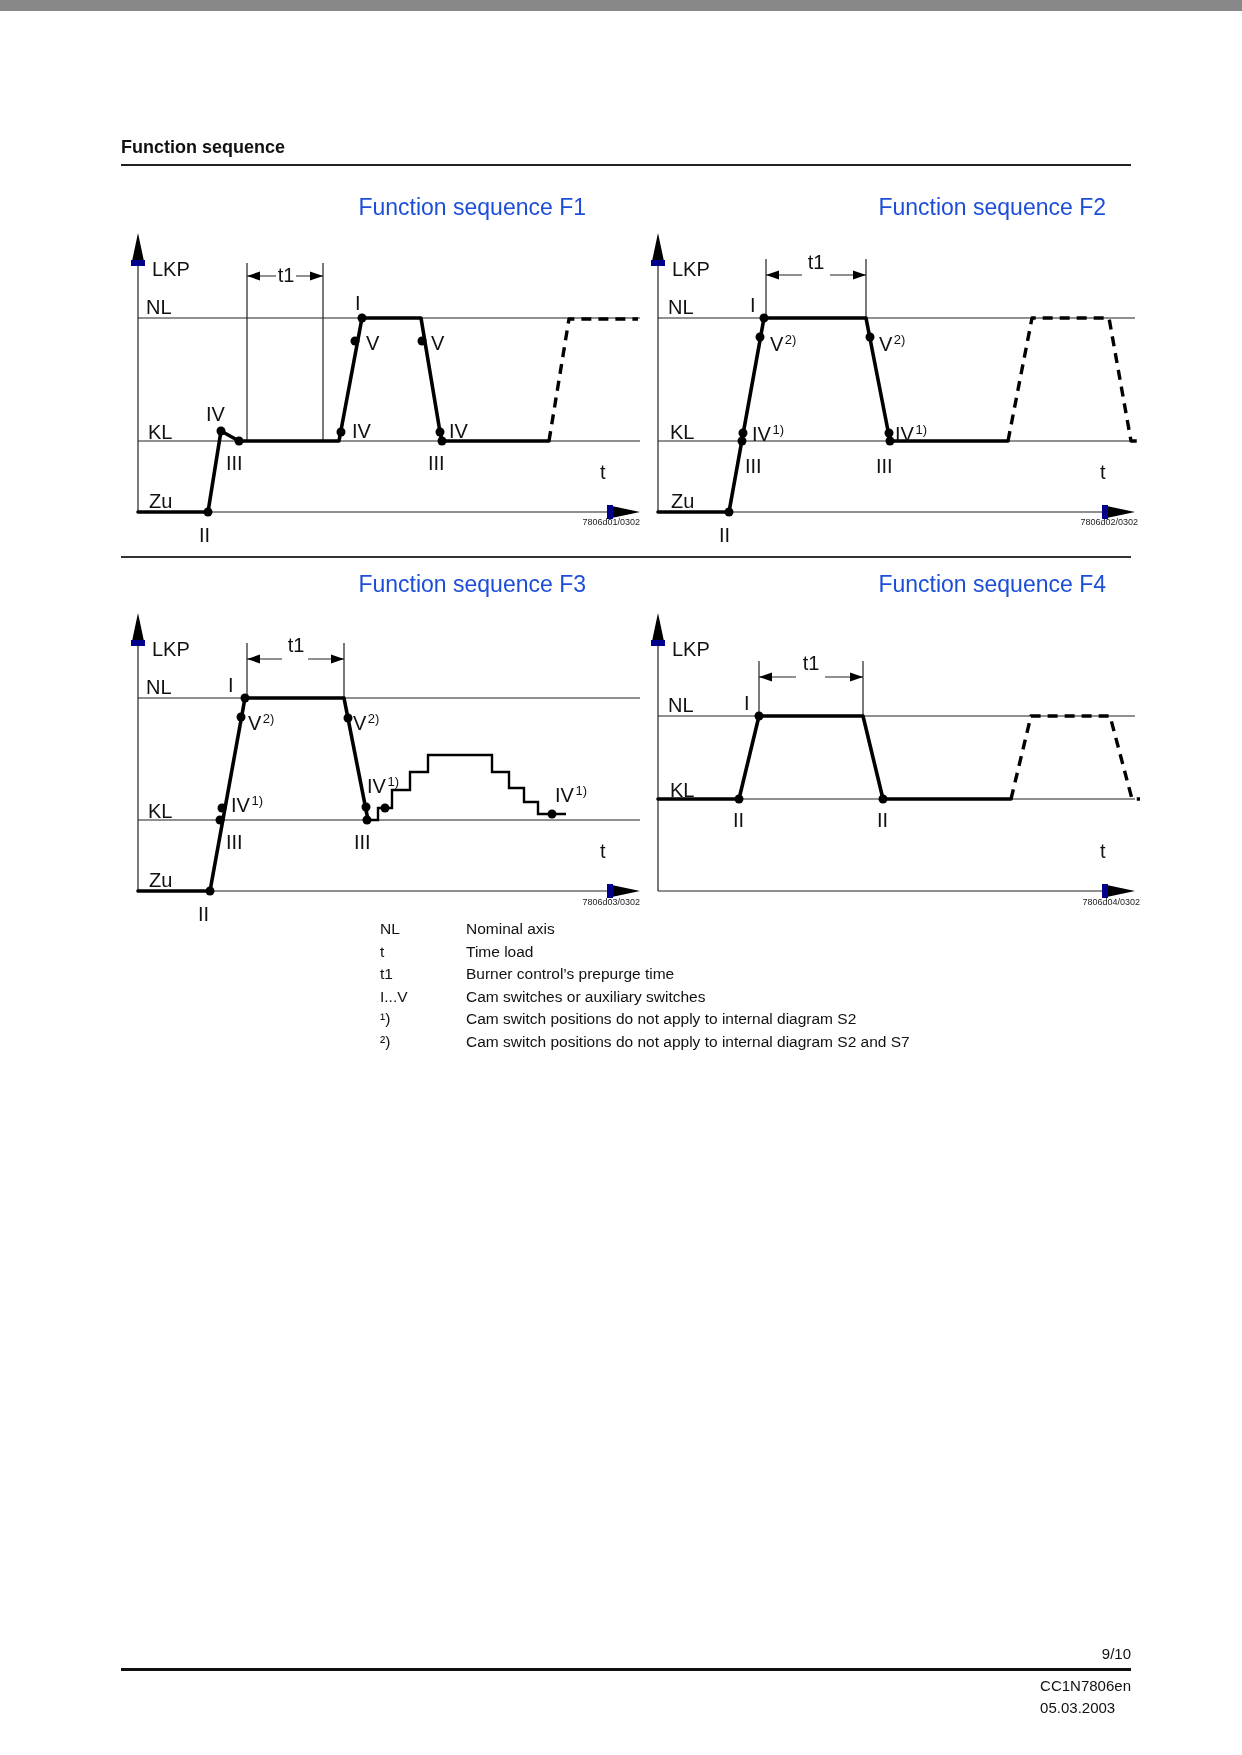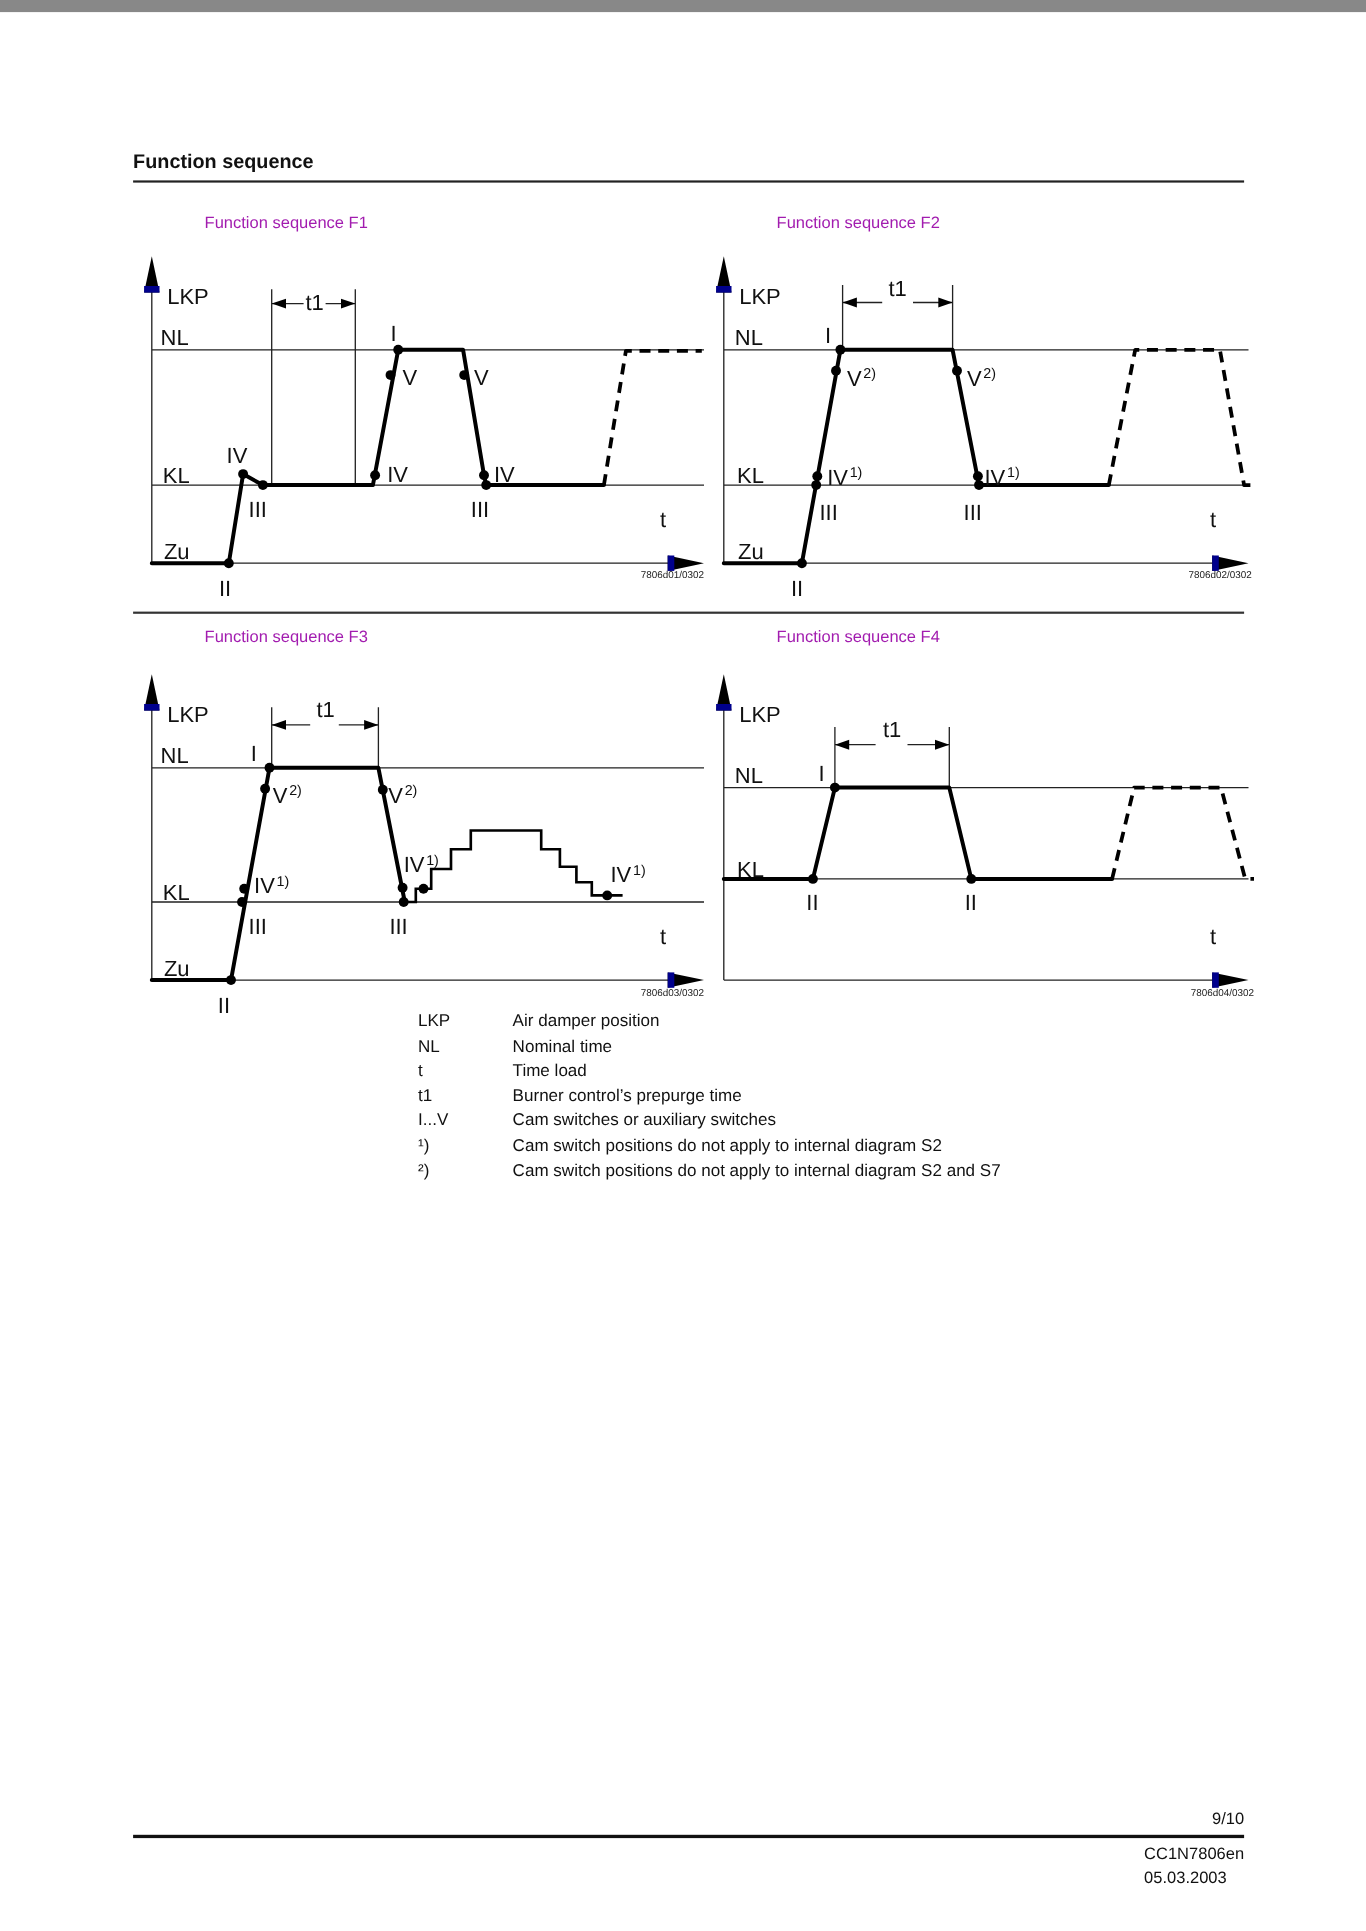--- a/index.html
+++ b/index.html
@@ -1,20 +1,20 @@
 <!DOCTYPE html>
 <html><head>
 <meta charset="utf-8">
 <style>
   html,body{margin:0;padding:0;background:#888;}
   .page{position:relative;width:1242px;height:1755px;background:#ffffff;margin:11px auto;
         font-family:"Liberation Sans",sans-serif;color:#111;overflow:hidden;}
   .doc-title{position:absolute;left:121px;top:126px;font-size:18px;font-weight:bold;color:#111;}
   .title-rule{position:absolute;left:121px;top:153px;width:1010px;height:2px;background:#222;}
-  .seq-title{position:absolute;width:400px;text-align:left;font-size:15px;color:#a21caf;}
+  .seq-title{position:absolute;width:400px;text-align:right;font-size:23px;color:#1d4ed8;}
   #t-f1{left:186px;top:183px;} #t-f2{left:706px;top:183px;}
   #t-f3{left:186px;top:560px;} #t-f4{left:706px;top:560px;}
   .divider{position:absolute;left:121px;top:545px;width:1010px;height:1.5px;background:#333;}
   svg#diagrams{position:absolute;left:0;top:0;}
   svg text{font-family:"Liberation Sans",sans-serif;fill:#111;}
   .thin{stroke:#222;stroke-width:1.2;fill:none;}
   .trace{stroke:#000;stroke-width:3.6;fill:none;stroke-linejoin:round;stroke-linecap:round;}
   .trace2{stroke:#000;stroke-width:2.4;fill:none;stroke-linejoin:miter;}
   .dashed{stroke:#000;stroke-width:3.4;fill:none;stroke-dasharray:10 7;stroke-linejoin:round;}
   .dot{fill:#000;}
@@ -177,24 +177,21 @@
         <text x="1100" y="847" font-size="20"><tspan>t</tspan></text>
         <text x="811" y="659" font-size="20" text-anchor="middle"><tspan>t1</tspan></text>
         <text x="744" y="699" font-size="20"><tspan>I</tspan></text>
         <text x="733" y="816" font-size="20"><tspan>II</tspan></text>
         <text x="877" y="816" font-size="20"><tspan>II</tspan></text>
       </g>
   </svg>
 
   <div class="legend">
     <div class="lg-row">
-      <span class="lg-head"></span><span class="lg-term">LKP</span><span class="lg-def">Air damper position</span>
-    </div>
-    <div class="lg-row">
-      <span class="lg-head"></span><span class="lg-term">NL</span><span class="lg-def">Nominal time</span>
+      <span class="lg-head"></span><span class="lg-term">NL</span><span class="lg-def">Nominal axis</span>
     </div>
     <div class="lg-row">
       <span class="lg-head"></span><span class="lg-term">t</span><span class="lg-def">Time load</span>
     </div>
     <div class="lg-row">
       <span class="lg-head"></span><span class="lg-term">t1</span><span class="lg-def">Burner control’s prepurge time</span>
     </div>
     <div class="lg-row">
       <span class="lg-head"></span><span class="lg-term">I...V</span><span class="lg-def">Cam switches or auxiliary switches</span>
     </div>

